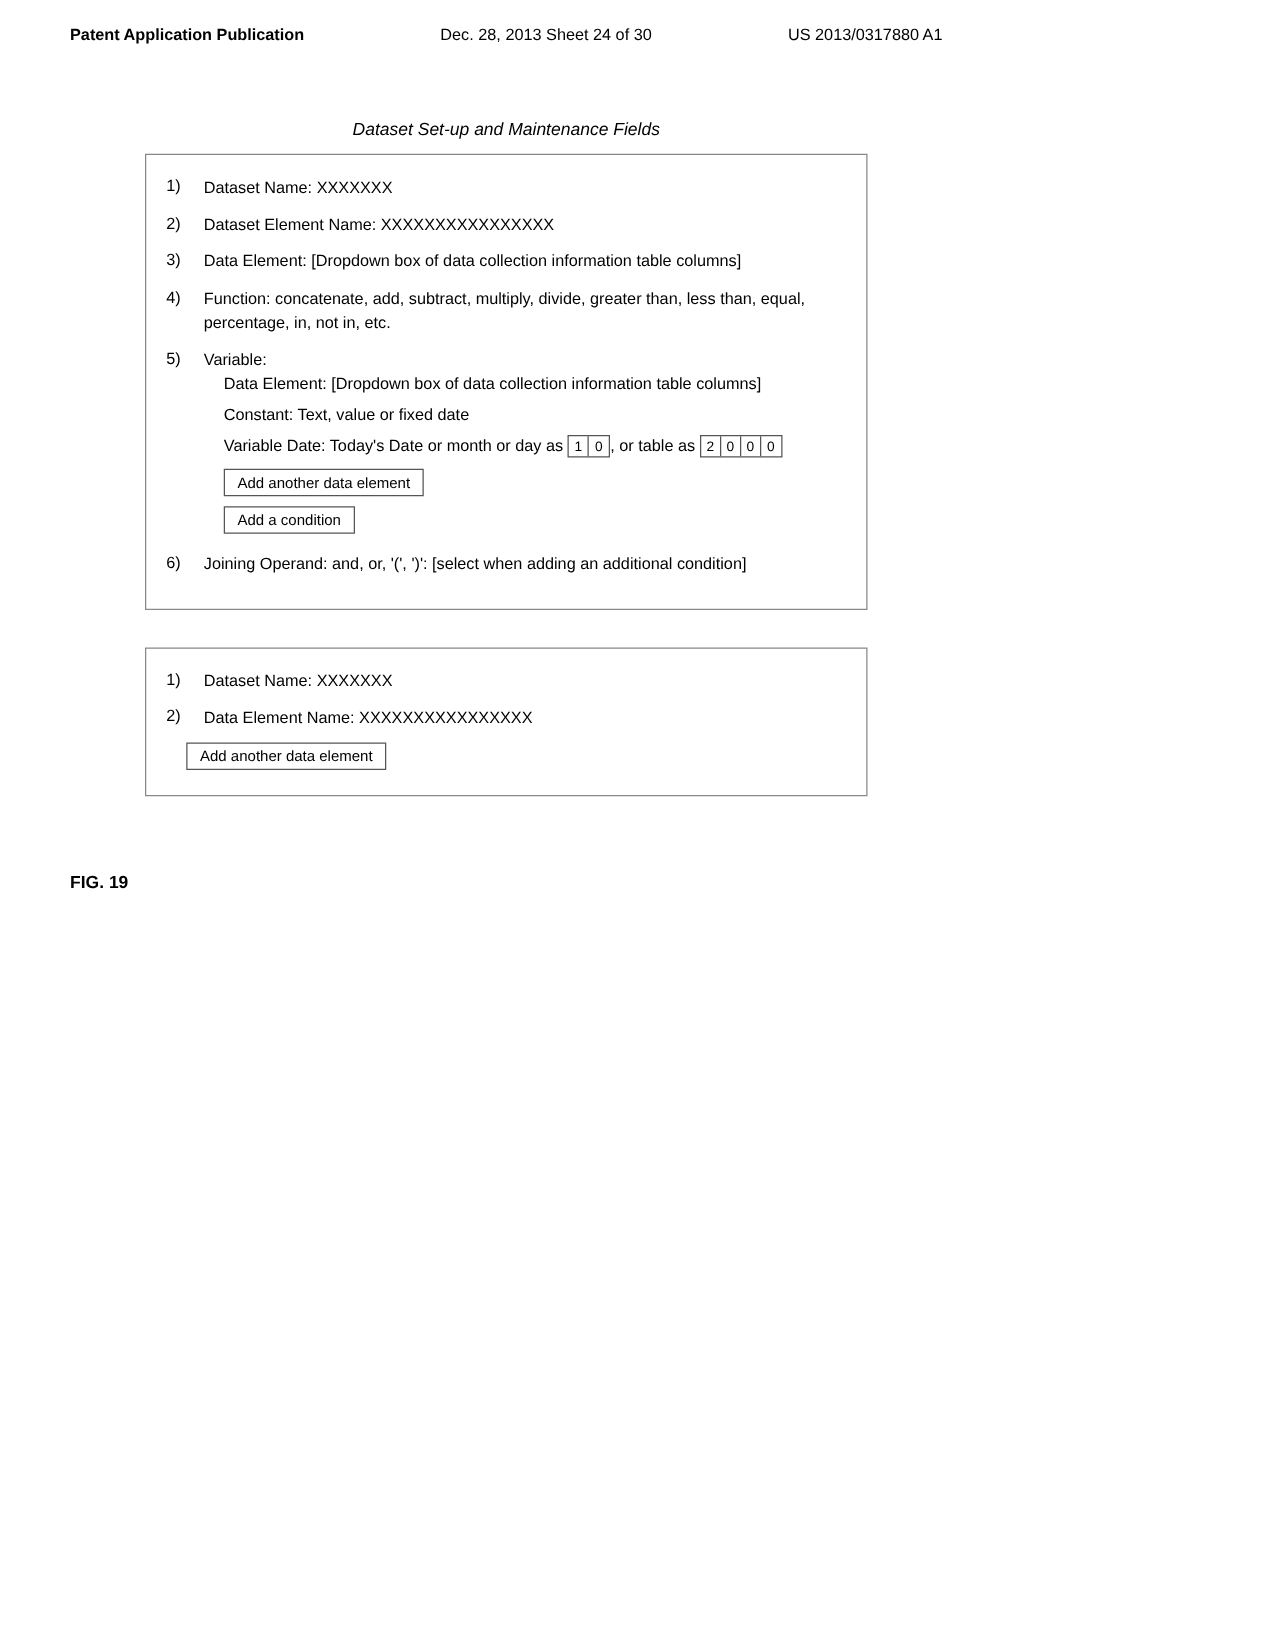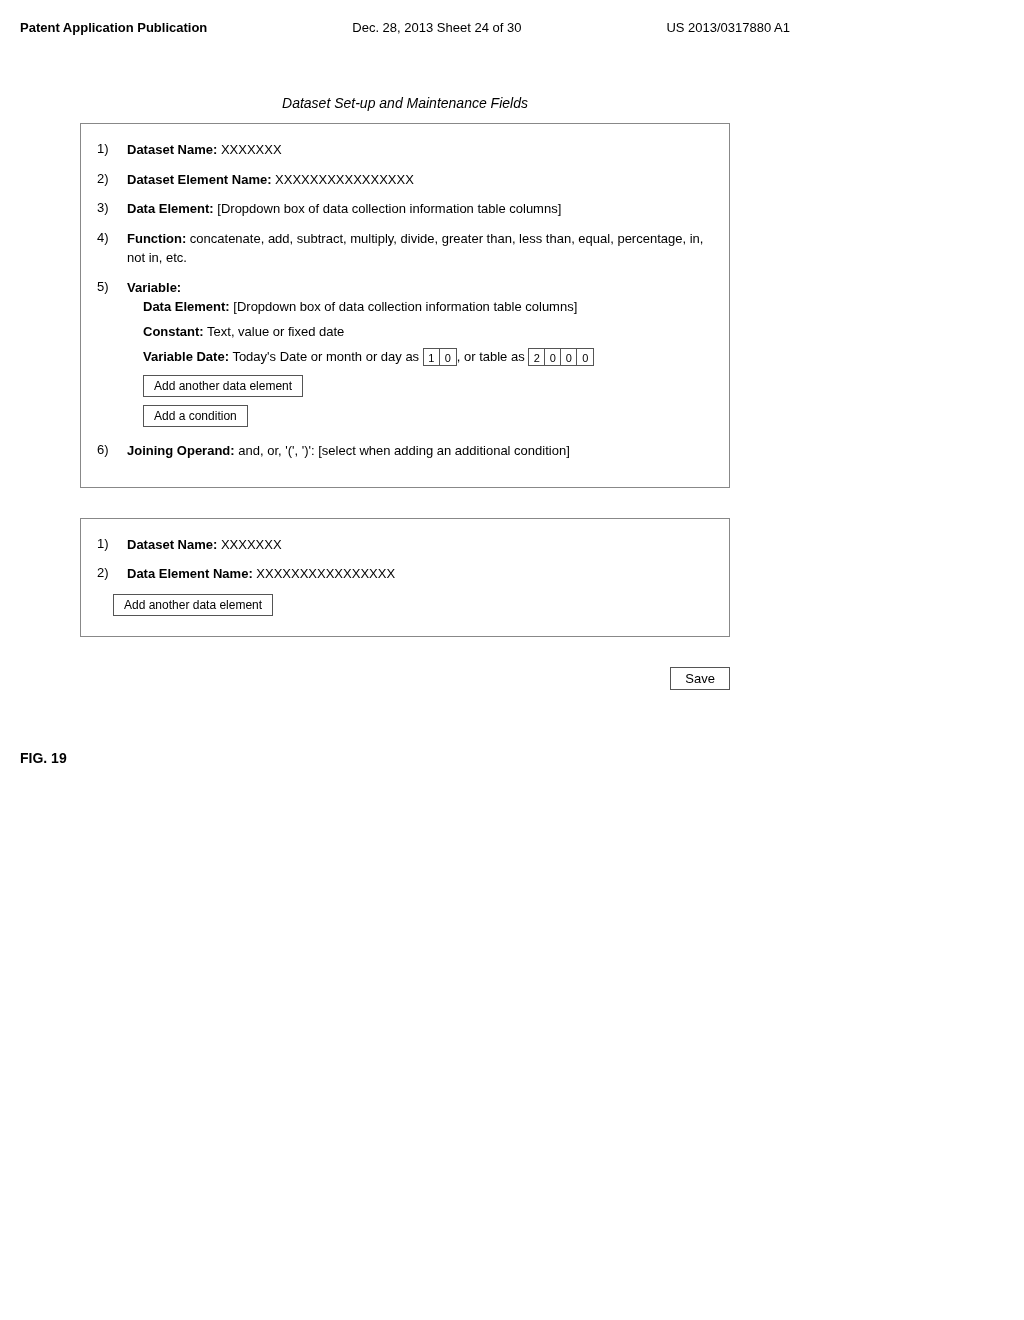--- a/index.html
+++ b/index.html
@@ -14,21 +14,21 @@
       font-size: 13px;
       color: #000000;
       width: 1024px;
       min-height: 1320px;
       position: relative;
     }
 
     .page-container {
       width: 810px;
       min-height: 1320px;
-      padding: 20px 20px;
+      padding: 20px 56px;
       position: relative;
     }
 
     .page-header {
       display: flex;
       justify-content: space-between;
       align-items: center;
       margin-bottom: 60px;
       font-size: 13px;
     }
@@ -65,21 +65,21 @@
       padding-top: 1px;
     }
 
     .row-content {
       flex: 1;
       font-size: 13px;
       line-height: 1.5;
     }
 
     .row-content .label {
-      font-weight: bold;
+      font-weight: normal;
     }
 
     .variable-section {
       margin-left: 0px;
     }
 
     .variable-sub {
       margin-left: 16px;
       margin-bottom: 4px;
       line-height: 1.6;
@@ -253,19 +253,16 @@
       </span>
     </div>
 
 
     <div class="button-row">
       <button class="form-button">Add another data element</button>
     </div>
 
   </div>
 
-  <div class="save-area">
-    <button class="save-button">Save</button>
-  </div>
 
   <div class="fig-label">FIG. 19</div>
 
 </div>
 
 </body></html>

